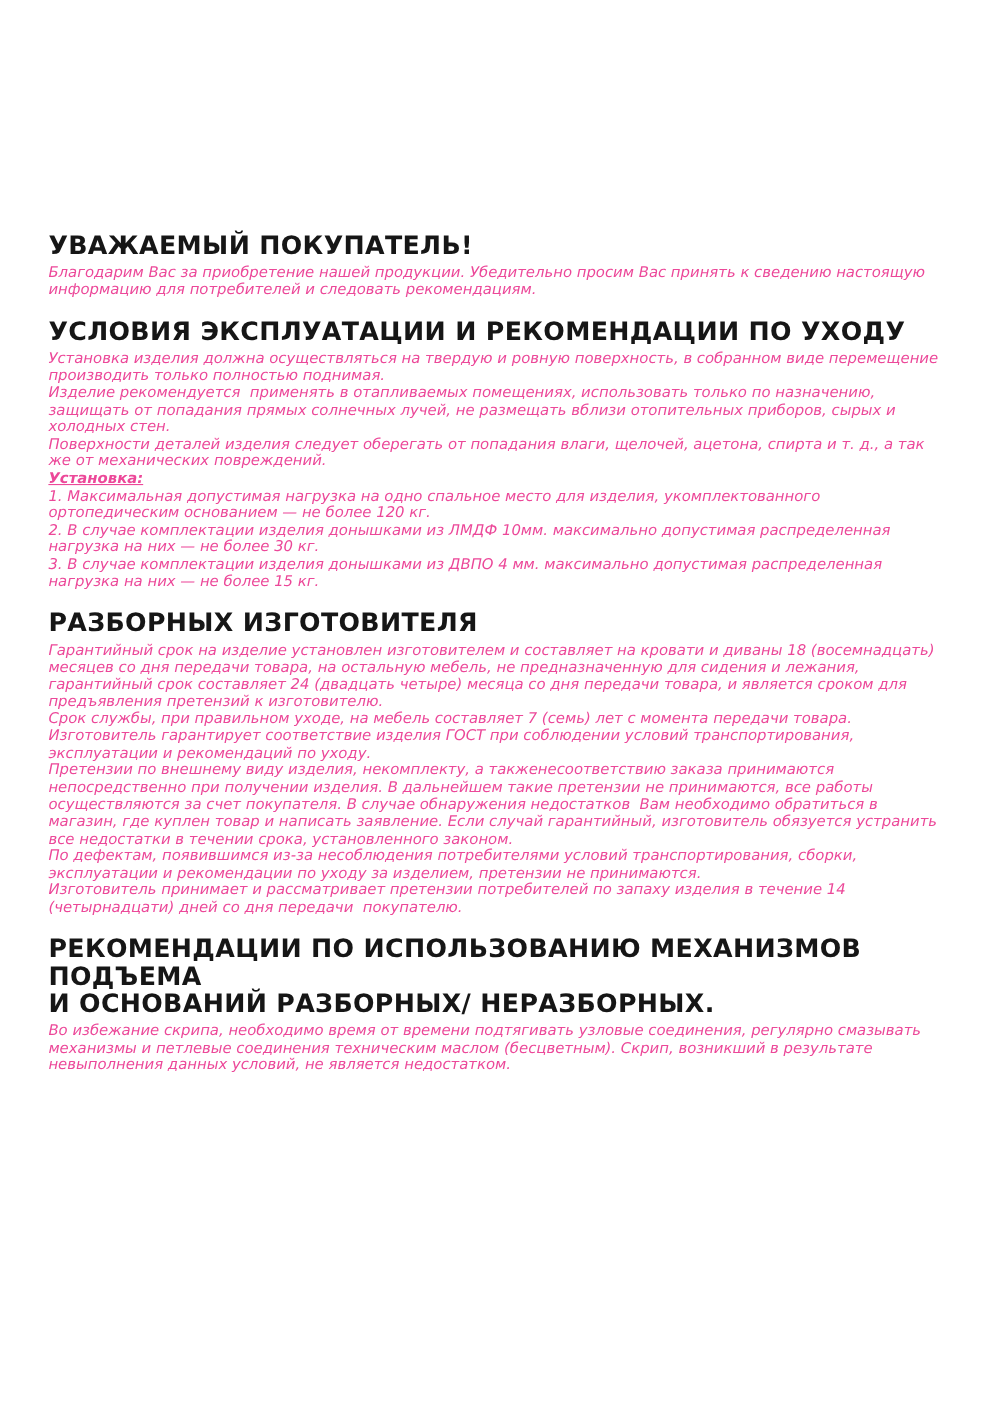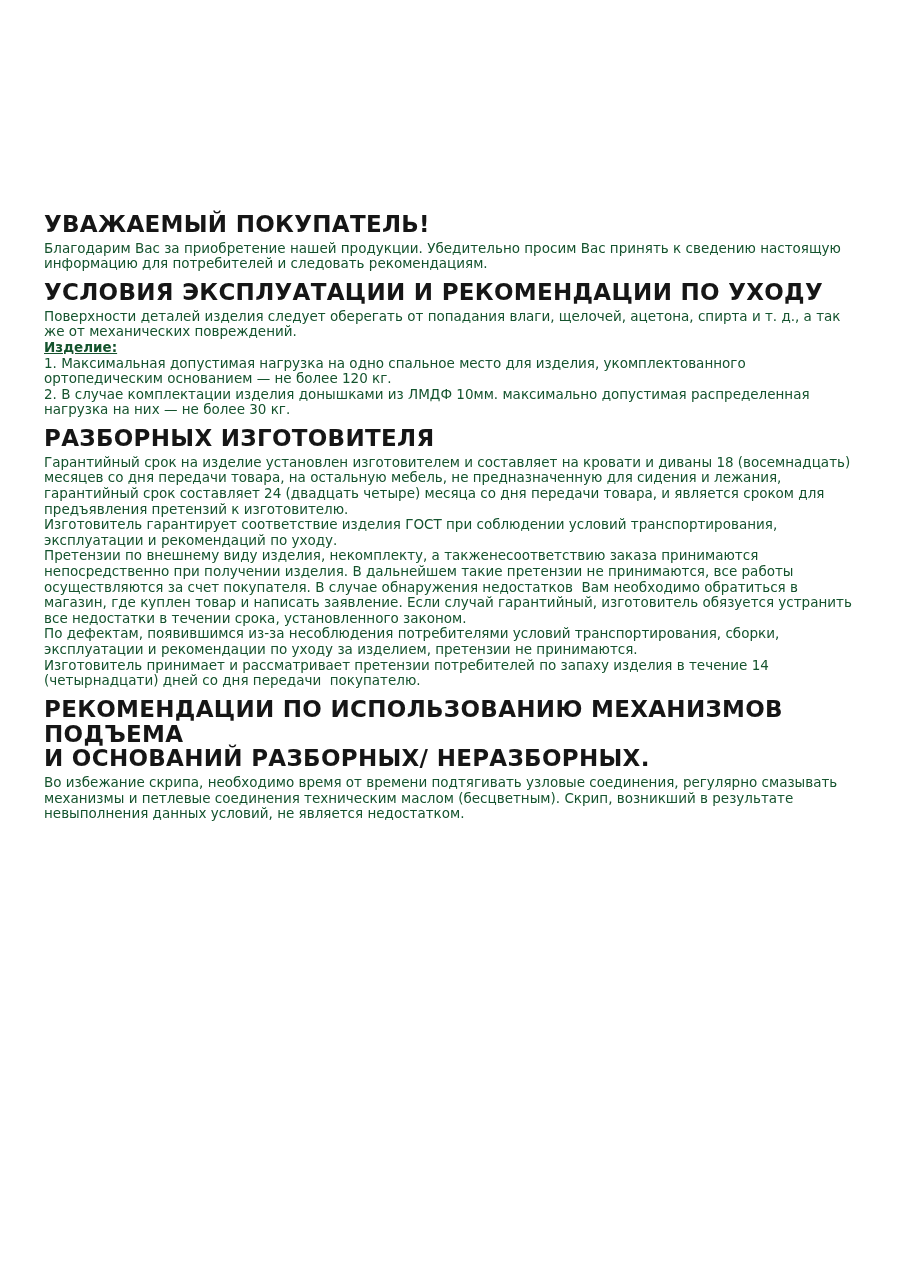--- a/index.html
+++ b/index.html
@@ -23,58 +23,63 @@
   }
   .sec-heading {
     font-size: 23px;
     font-weight: bold;
     line-height: 1.08;
     letter-spacing: 0.3px;
     margin: 0 0 4px 0;
     color: #161616;
   }
   .sec { margin: 0; }
-  .sec + .sec .sec-heading { margin-top: 8px; }
+  .sec + .sec .sec-heading { margin-top: 18px; }
   .sec-guarantee .sec-heading { margin-top: 13px; }
   .sec-mechanisms .sec-heading { margin-top: 15px; }
   .para {
     margin: 0;
     font-size: 13.5px;
     line-height: 15.6px;
     white-space: pre-wrap;
-    color: #14532d;
+    color: #ec4899;
+    font-style: italic;
   }
   .attention-line { margin: 0; }
   .attention-label {
     font-weight: bold;
     text-decoration: underline;
   }
   .heading-line { display: block; }
 </style>
 </head>
 <body>
 
 <div class="page">
 
   <section class="sec sec-greeting">
     <h1 class="sec-heading">УВАЖАЕМЫЙ ПОКУПАТЕЛЬ!</h1>
     <p class="para">Благодарим Вас за приобретение нашей продукции. Убедительно просим Вас принять к сведению настоящую информацию для потребителей и следовать рекомендациям.</p>
   </section>
 
   <section class="sec sec-usage">
     <h1 class="sec-heading">УСЛОВИЯ ЭКСПЛУАТАЦИИ И РЕКОМЕНДАЦИИ ПО УХОДУ</h1>
+    <p class="para">Установка изделия должна осуществляться на твердую и ровную поверхность, в собранном виде перемещение производить только полностью поднимая.</p>
+    <p class="para">Изделие рекомендуется  применять в отапливаемых помещениях, использовать только по назначению, защищать от попадания прямых солнечных лучей, не размещать вблизи отопительных приборов, сырых и холодных стен.</p>
     <p class="para">Поверхности деталей изделия следует оберегать от попадания влаги, щелочей, ацетона, спирта и т. д., а так же от механических повреждений.</p>
-    <p class="para attention-line"><span class="attention-label">Изделие:</span></p>
+    <p class="para attention-line"><span class="attention-label">Установка:</span></p>
     <p class="para">1. Максимальная допустимая нагрузка на одно спальное место для изделия, укомплектованного ортопедическим основанием — не более 120 кг.</p>
     <p class="para">2. В случае комплектации изделия донышками из ЛМДФ 10мм. максимально допустимая распределенная нагрузка на них — не более 30 кг.</p>
+    <p class="para">3. В случае комплектации изделия донышками из ДВПО 4 мм. максимально допустимая распределенная нагрузка на них — не более 15 кг.</p>
   </section>
 
   <section class="sec sec-guarantee">
     <h1 class="sec-heading">РАЗБОРНЫХ ИЗГОТОВИТЕЛЯ</h1>
     <p class="para">Гарантийный срок на изделие установлен изготовителем и составляет на кровати и диваны 18 (восемнадцать) месяцев со дня передачи товара, на остальную мебель, не предназначенную для сидения и лежания, гарантийный срок составляет 24 (двадцать четыре) месяца со дня передачи товара, и является сроком для предъявления претензий к изготовителю.</p>
+    <p class="para">Срок службы, при правильном уходе, на мебель составляет 7 (семь) лет с момента передачи товара.</p>
     <p class="para">Изготовитель гарантирует соответствие изделия ГОСТ при соблюдении условий транспортирования, эксплуатации и рекомендаций по уходу.</p>
     <p class="para">Претензии по внешнему виду изделия, некомплекту, а такженесоответствию заказа принимаются непосредственно при получении изделия. В дальнейшем такие претензии не принимаются, все работы осуществляются за счет покупателя. В случае обнаружения недостатков  Вам необходимо обратиться в магазин, где куплен товар и написать заявление. Если случай гарантийный, изготовитель обязуется устранить все недостатки в течении срока, установленного законом.</p>
     <p class="para">По дефектам, появившимся из-за несоблюдения потребителями условий транспортирования, сборки, эксплуатации и рекомендации по уходу за изделием, претензии не принимаются.</p>
     <p class="para">Изготовитель принимает и рассматривает претензии потребителей по запаху изделия в течение 14 (четырнадцати) дней со дня передачи  покупателю.</p>
   </section>
 
   <section class="sec sec-mechanisms">
     <h1 class="sec-heading">
       <span class="heading-line">РЕКОМЕНДАЦИИ ПО ИСПОЛЬЗОВАНИЮ МЕХАНИЗМОВ ПОДЪЕМА</span>
       <span class="heading-line">И ОСНОВАНИЙ РАЗБОРНЫХ/ НЕРАЗБОРНЫХ.</span>

